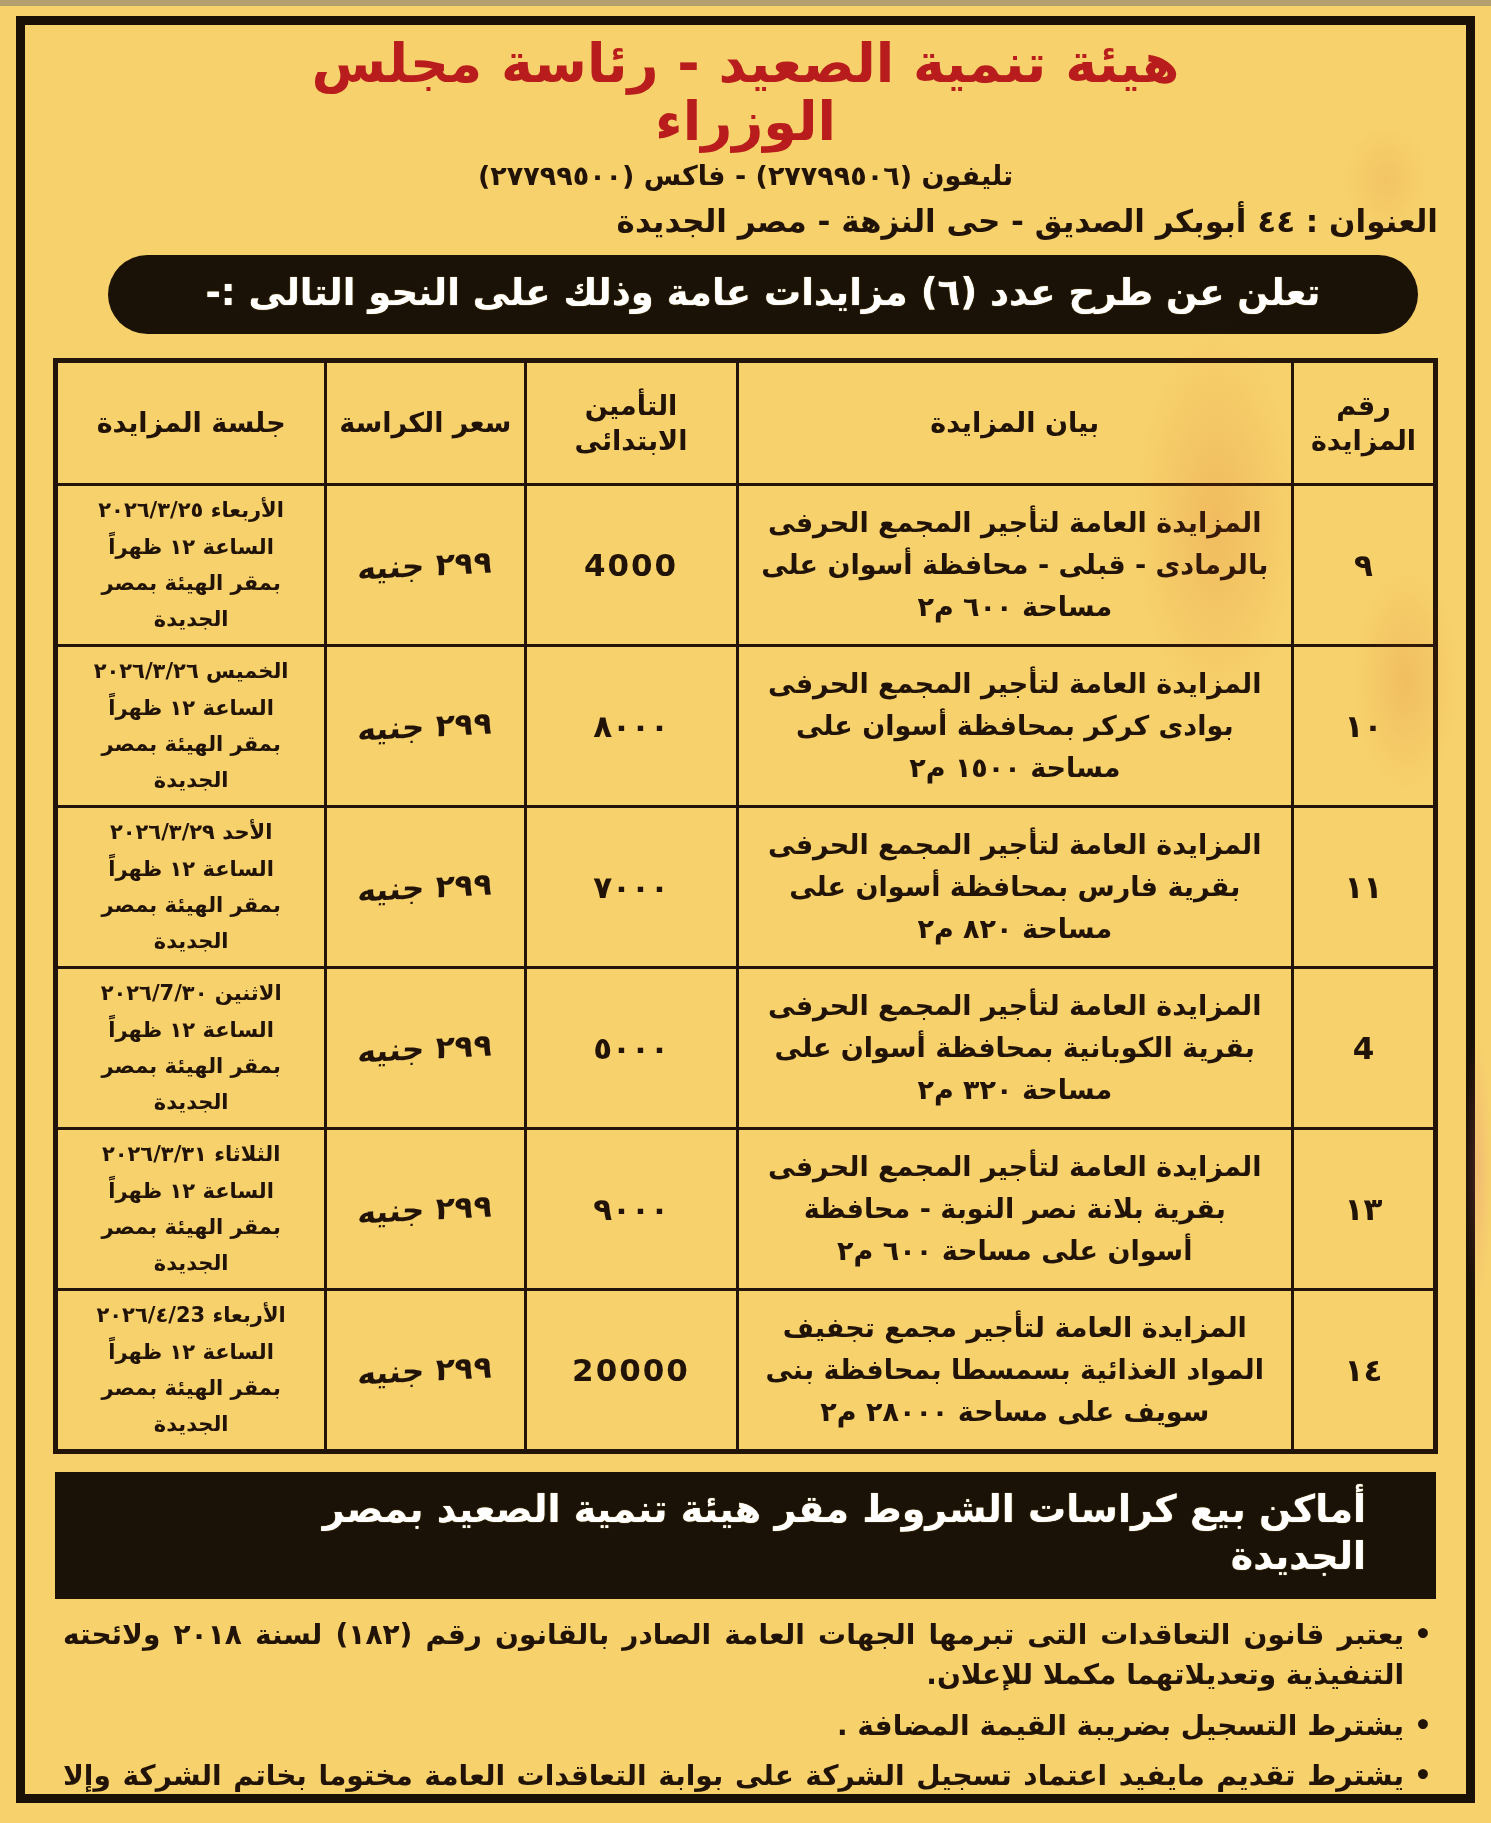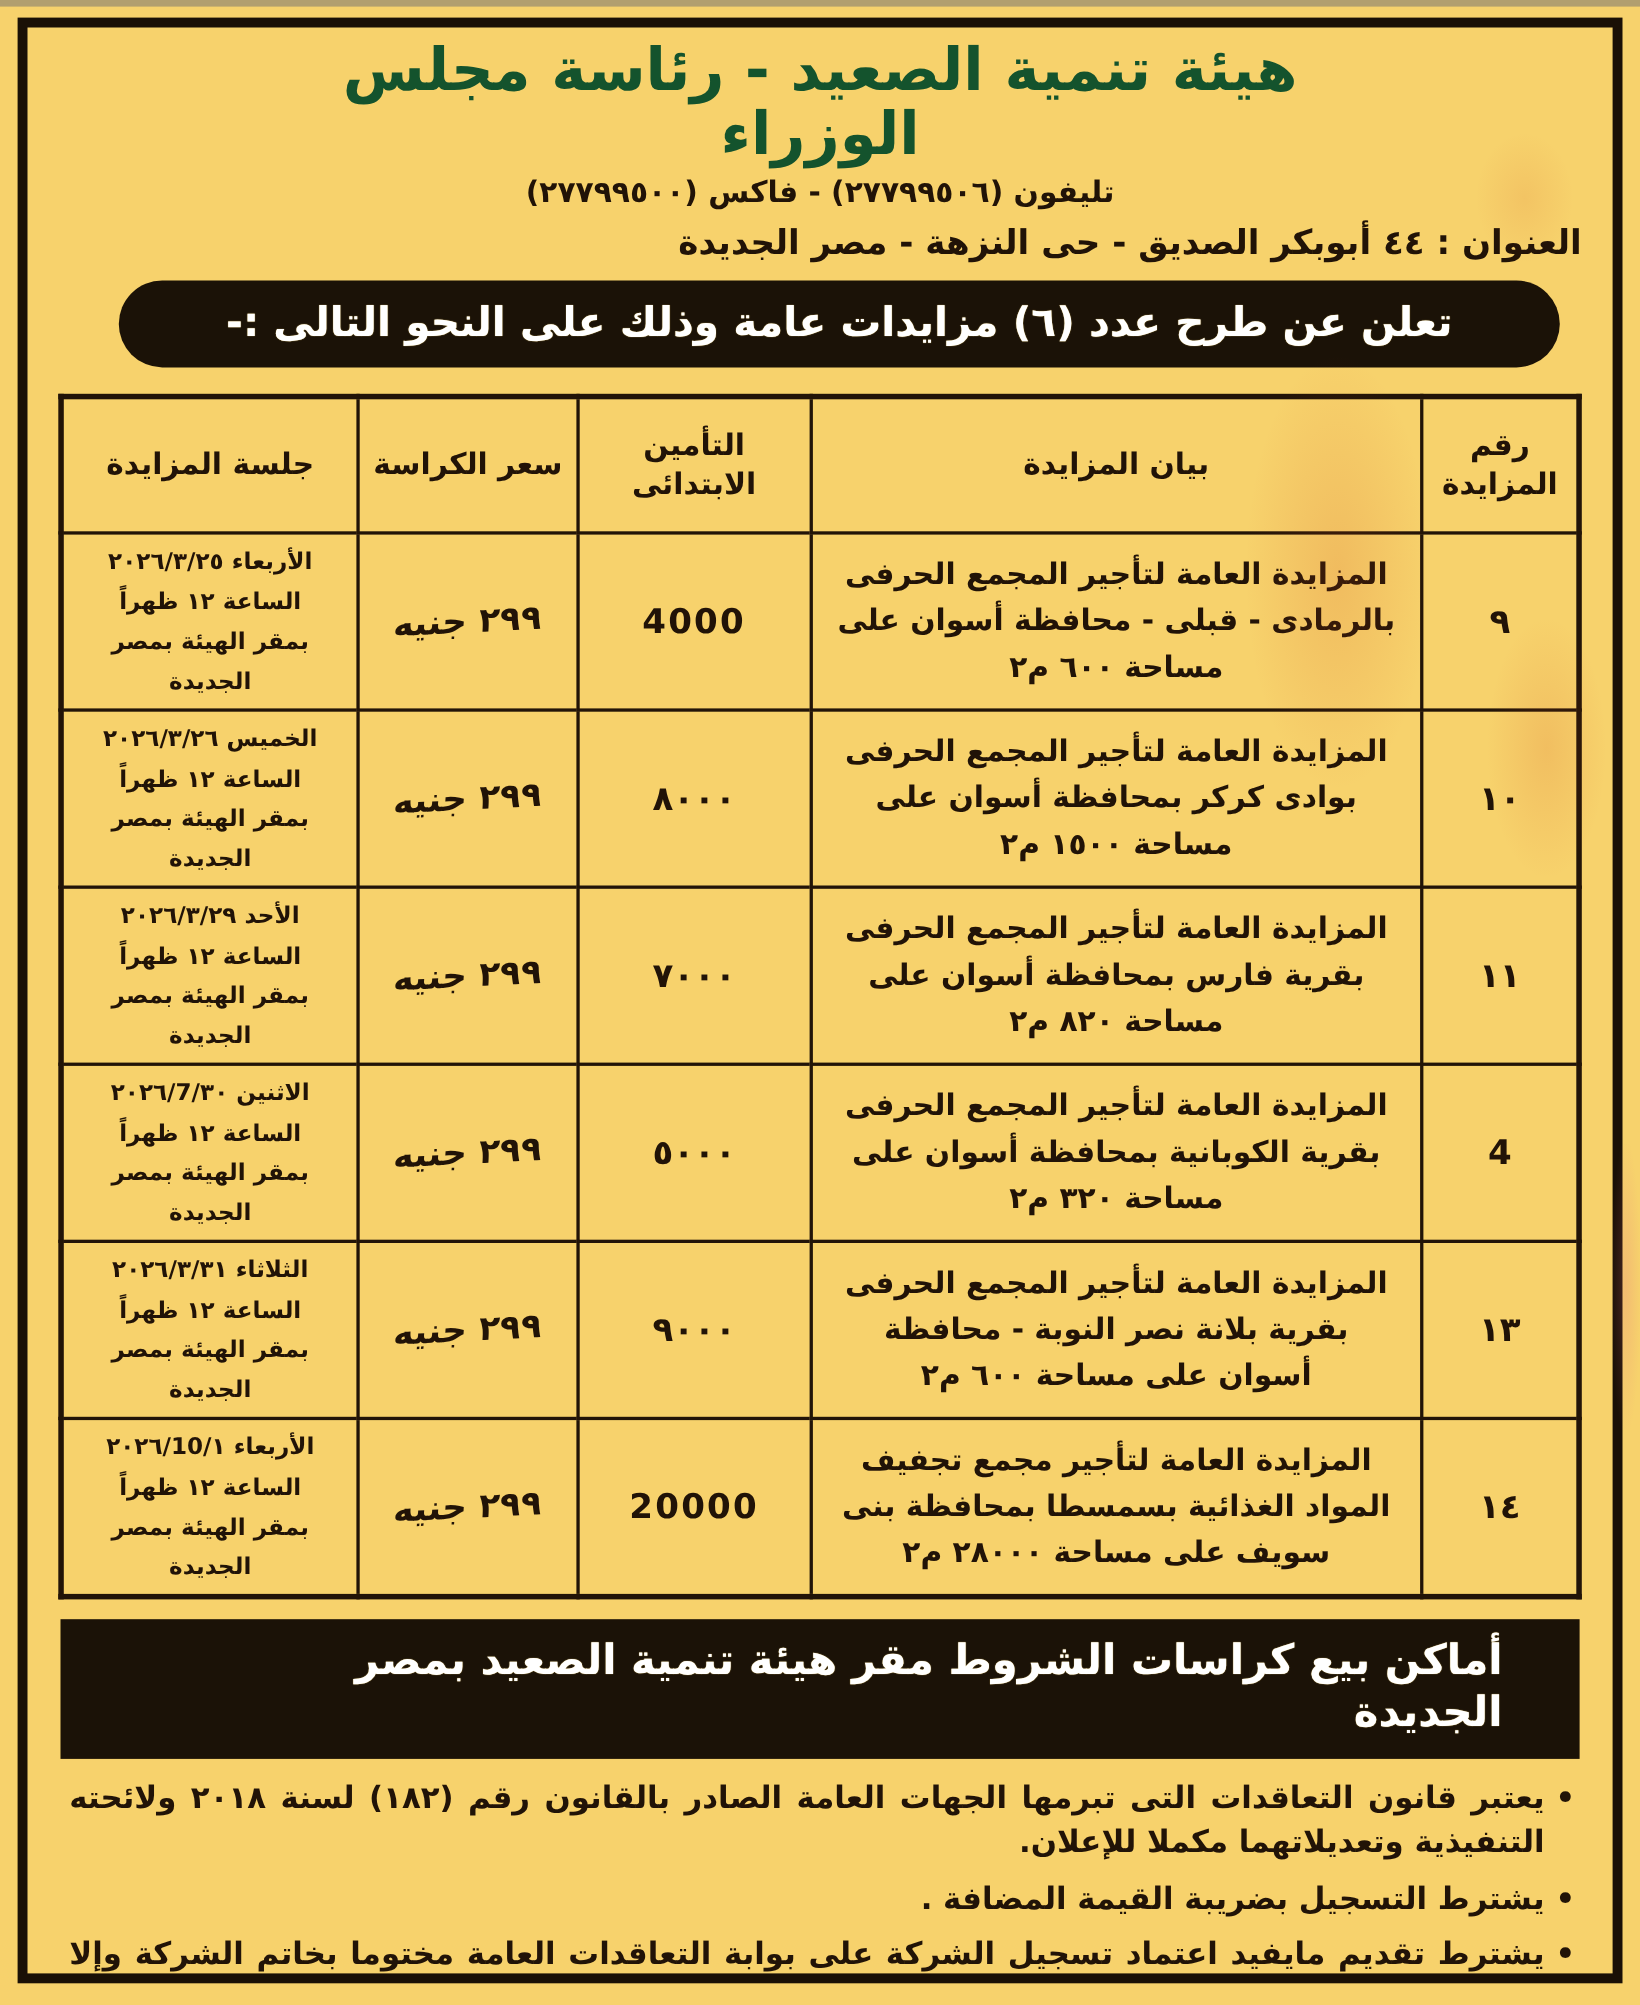--- a/index.html
+++ b/index.html
@@ -11,21 +11,21 @@
   }
   .scan-edge{position:absolute;top:0;left:0;right:0;height:6px;background:#8d8472;opacity:.65;}
   .frame{
     position:absolute;top:16px;left:16px;right:16px;bottom:20px;
     border:9px solid #1a1006;overflow:hidden;
   }
   .inner{padding:4px 28px 0 28px;}
   .title{
     margin:6px auto 0 auto;max-width:960px;text-align:center;
     font-size:54px;line-height:1.08;letter-spacing:-1px;
-    color:#14532d;
+    color:#b91c1c;
   }
   .contact{margin-top:8px;text-align:center;font-size:27px;}
   .address{margin-top:12px;font-size:31px;}
   .banner{
     background:#1b1207;color:#ffffff;text-shadow:0 0 1px #f2cd67;
   }
   .banner-rounded{
     margin:16px 20px 0 55px;border-radius:40px;
     padding:16px 40px 20px 40px;text-align:center;font-size:37px;
   }
@@ -148,21 +148,21 @@
             <span>الساعة ١٢ ظهراً</span>
             <span>بمقر الهيئة بمصر الجديدة</span>
           </td>
         </tr>
         <tr>
           <td class="num">١٤</td>
           <td class="desc">المزايدة العامة لتأجير مجمع تجفيف المواد الغذائية بسمسطا بمحافظة بنى سويف على مساحة ٢٨٠٠٠ م٢</td>
           <td class="dep">20000</td>
           <td class="price"><span class="tilt">٢٩٩ جنيه</span></td>
           <td class="sess">
-            <span>الأربعاء ٢٠٢٦/10/١</span>
+            <span>الأربعاء ٢٠٢٦/٤/23</span>
             <span>الساعة ١٢ ظهراً</span>
             <span>بمقر الهيئة بمصر الجديدة</span>
           </td>
         </tr>
       </tbody>
     </table>
 
     <div class="banner banner-rect">أماكن بيع كراسات الشروط مقر هيئة تنمية الصعيد بمصر الجديدة</div>
 
     <div class="notes">

